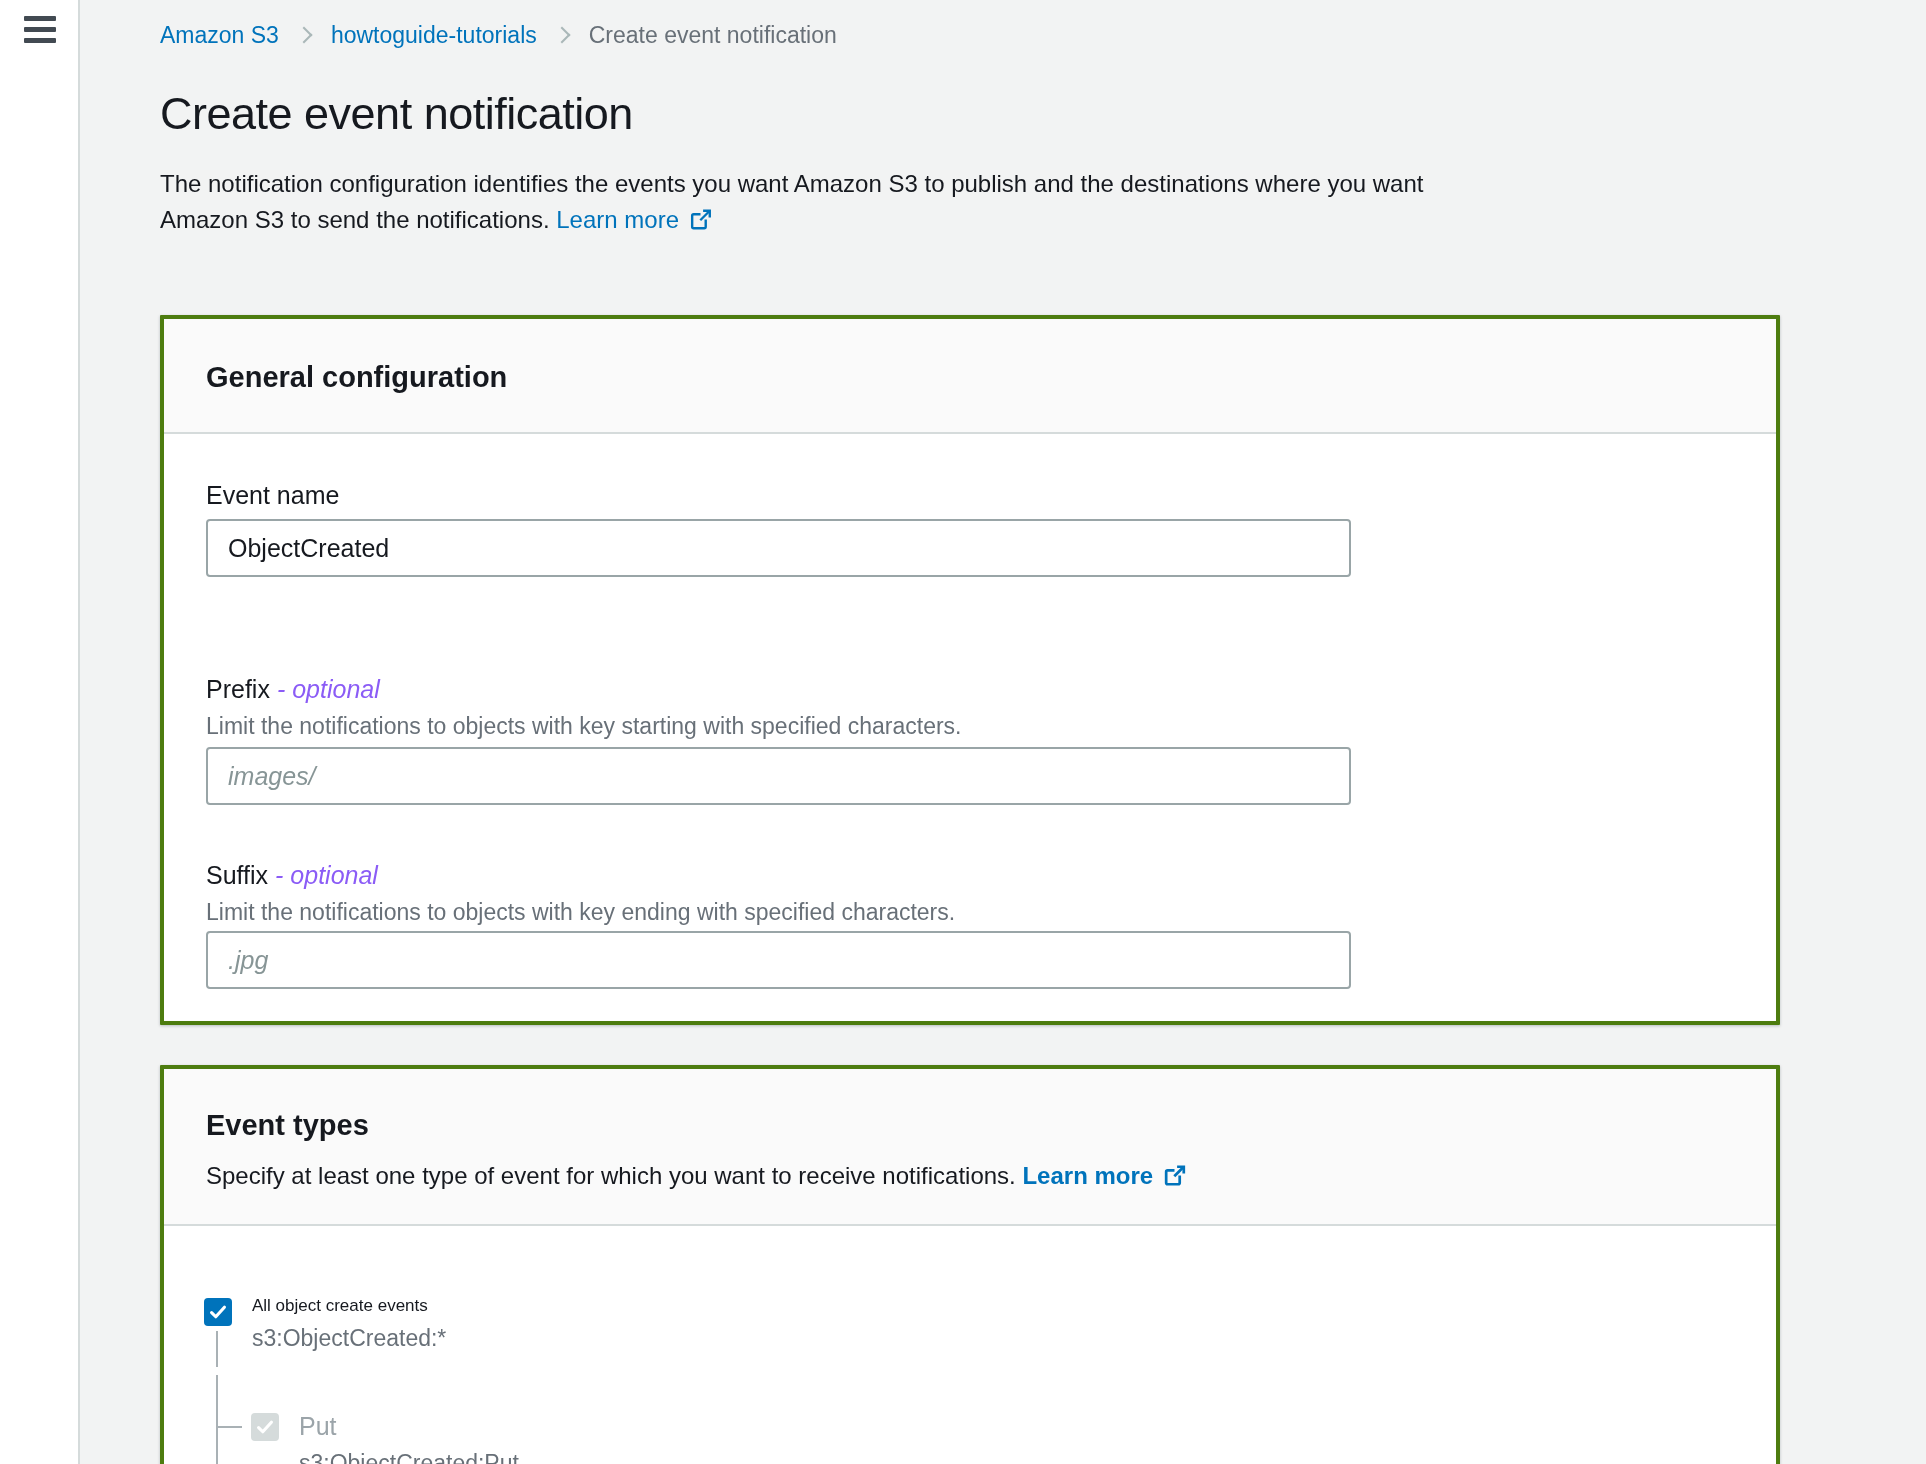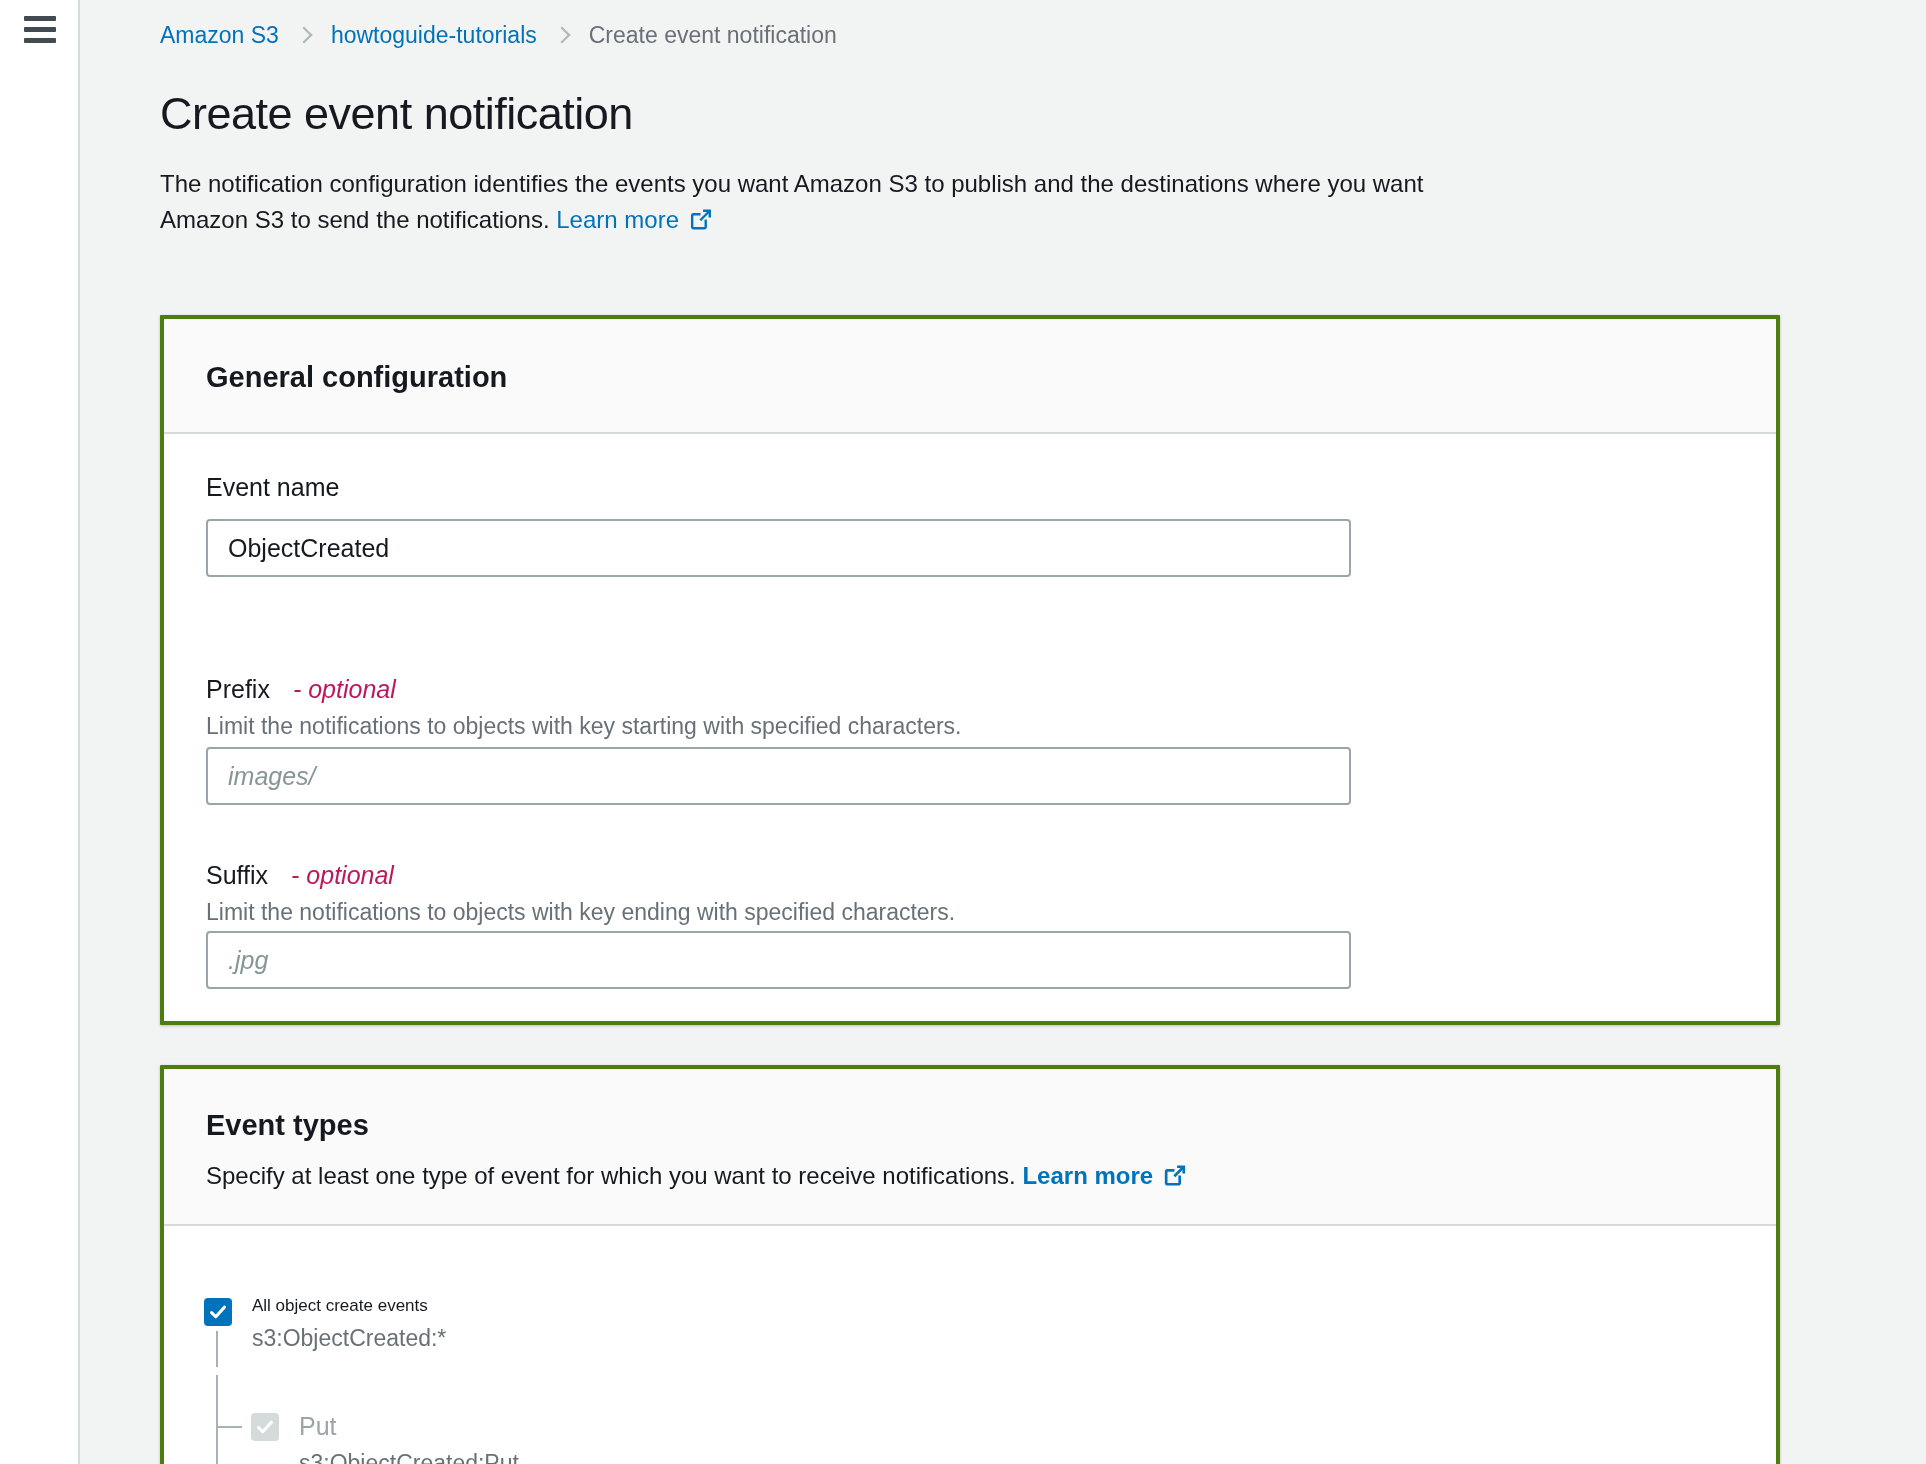--- a/index.html
+++ b/index.html
@@ -50,21 +50,21 @@
   #general-config-card .card-heading { top:42px; }
 
   #event-types-card { top:1065px; height:460px; }
   #event-types-card .card-header { height:157px; }
   #event-types-card .card-heading { top:40px; }
   .card-subdesc { position:absolute; left:42px; top:93px; font-size:24px; color:#16191f; }
   .card-subdesc .link { font-weight:700; }
 
   
   .field-label { position:absolute; left:42px; font-size:25px; color:#16191f; }
-  .field-label i { color:#be185d; margin-left:23px; }
+  .field-label i { color:#8b5cf6; margin-left:7px; }
   .field-desc { position:absolute; left:42px; font-size:23px; color:#687078; }
   .text-input {
     position:absolute; left:42px; width:1145px; height:58px;
     border:2px solid #99a5a7; border-radius:4px; background:#fff;
     font-family:"Liberation Sans", sans-serif; font-size:25px; color:#16191f;
     padding:12px 20px; outline:none;
   }
   .text-input::placeholder { color:#879596; font-style:italic; }
   .constraint { position:absolute; left:42px; font-size:22px; color:#687078; }
 
@@ -106,21 +106,21 @@
         <path d="M14.5 3.6H20.9V10"></path>
         <path d="M20.4 4.1L11.8 12.7"></path>
       </svg></a>
 </p>
 
 <section class="card" id="general-config-card">
   <div class="card-header">
     <h2 class="card-heading">General configuration</h2>
   </div>
 
-  <label class="field-label" style="top:154px;">Event name</label>
+  <label class="field-label" style="top:162px;">Event name</label>
   <input class="text-input" style="top: 200px;" type="text" value="ObjectCreated">
 
   <label class="field-label" style="top:356px;"><span>Prefix</span><i>- optional</i></label>
   <div class="field-desc" style="top:394px;">Limit the notifications to objects with key starting with specified characters.</div>
   <input class="text-input" style="top: 428px;" type="text" placeholder="images/">
 
   <label class="field-label" style="top:542px;"><span>Suffix</span><i>- optional</i></label>
   <div class="field-desc" style="top:580px;">Limit the notifications to objects with key ending with specified characters.</div>
   <input class="text-input" style="top: 612px;" type="text" placeholder=".jpg">
 </section>

